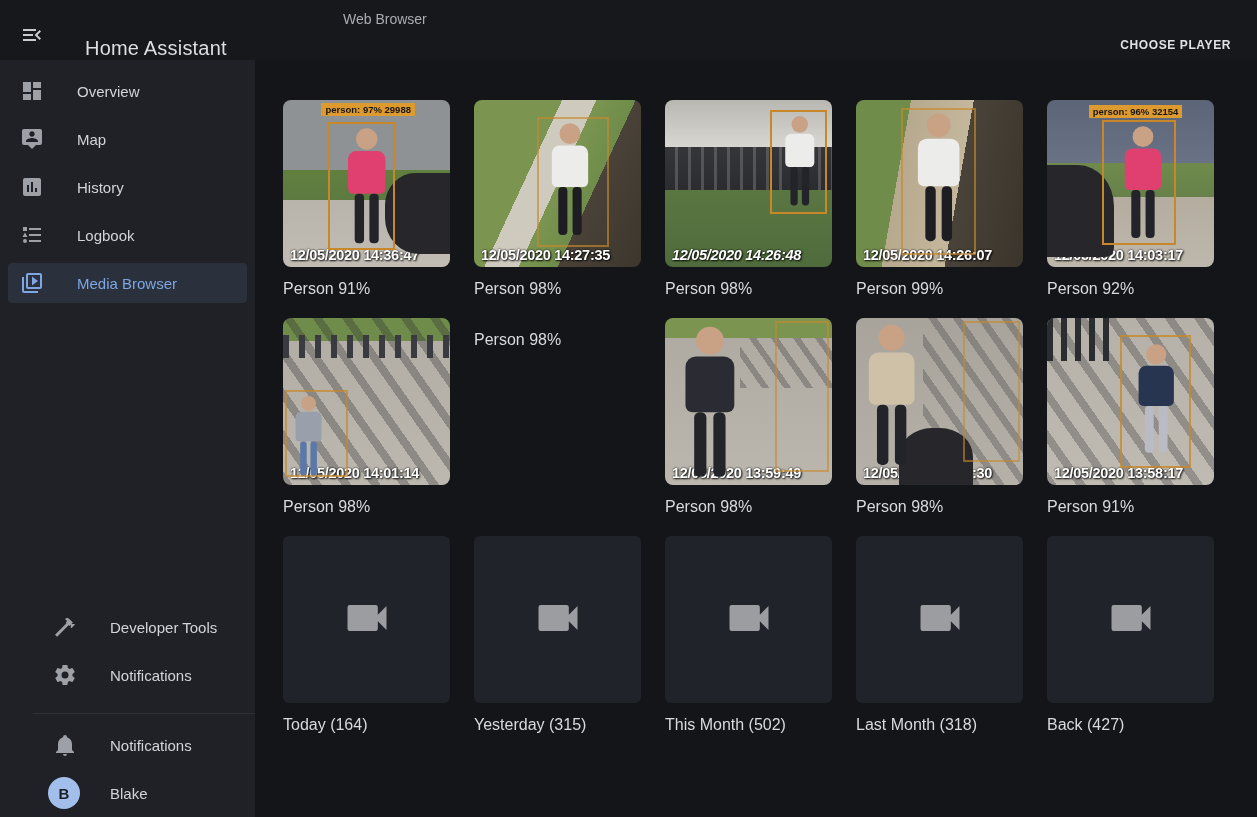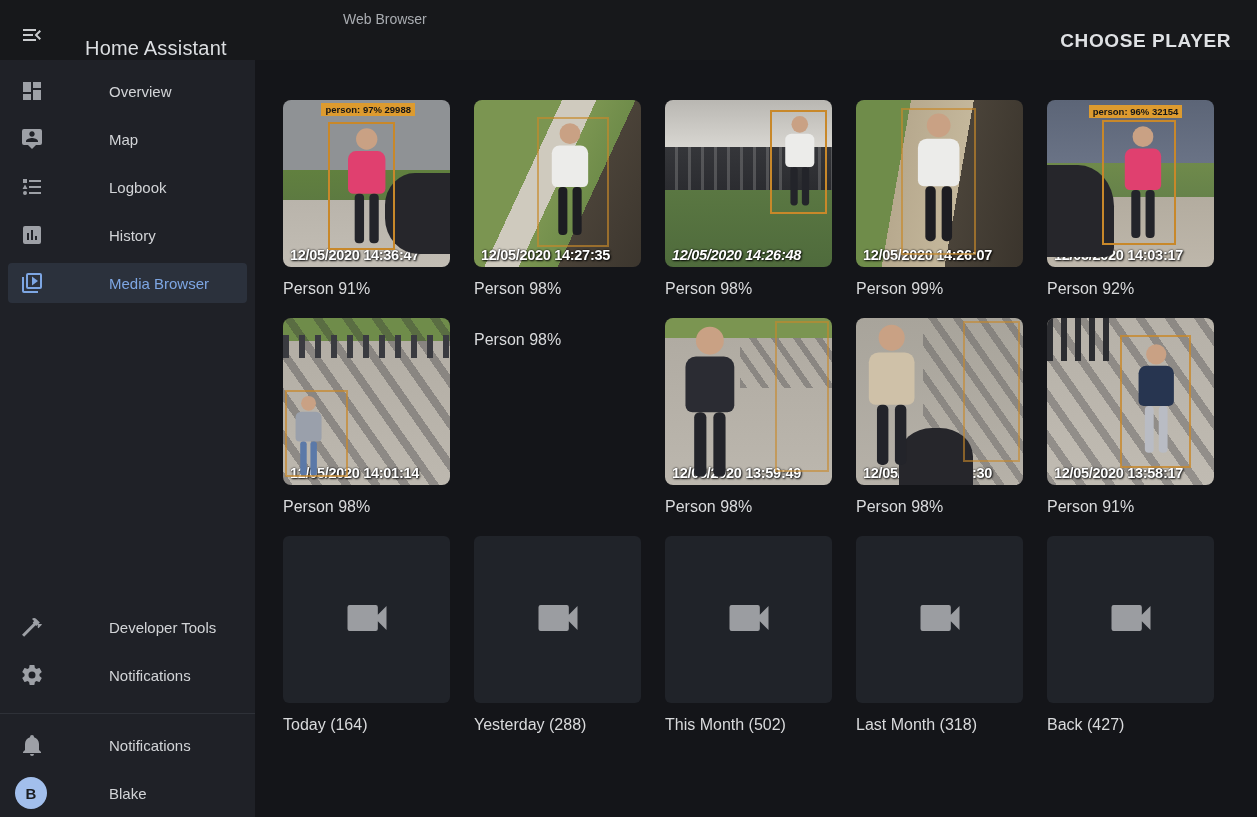--- a/index.html
+++ b/index.html
@@ -9,36 +9,36 @@
   
   .topbar { position:relative; height:60px; background:#17181b; display:flex; align-items:flex-end; z-index:5; }
   .menu-btn { width:48px; height:48px; margin-left:8px; border:none; background:transparent;
     display:flex; align-items:center; justify-content:center; cursor:pointer; }
   .menu-btn svg { width:24px; height:24px; fill:#c9cbce; }
   .app-title { color:#dcdee1; font-size:20px; margin-left:29px; letter-spacing:.2px; }
   .page-title-block { position:absolute; left:343px; top:8px; }
   .page-title { color:#e6e7e9; font-size:20px; line-height:24px; }
   .page-subtitle { color:#a9acb1; font-size:14px; line-height:18px; margin-top:2px; }
   .choose-player { margin-left:auto; margin-right:20px; background:transparent; border:none;
-    color:#dfe1e4; font-size:19px; font-weight:700; letter-spacing:.6px; padding:8px 6px; cursor:pointer;
+    color:#dfe1e4; font-size:12px; font-weight:700; letter-spacing:.6px; padding:8px 6px; cursor:pointer;
     font-family:"Liberation Sans", sans-serif; }
 
   
   .shell { display:flex; height:757px; }
 
   
   .sidebar { width:255px; background:#1f2127; display:flex; flex-direction:column; flex:none; }
   .nav { padding-top:7px; }
-  .nav-item { height:48px; display:flex; align-items:center; padding-left:20px; cursor:pointer; color:#d2d4d7;gap:32px; }
+  .nav-item { height:48px; display:flex; align-items:center; padding-left:20px; cursor:pointer; color:#d2d4d7; }
   .nav-item .ico { width:24px; height:24px; flex:none; }
   .nav-item .ico svg { width:24px; height:24px; fill:#9da0a6; }
   .nav-item .lbl { margin-left:33px; font-size:15px; font-weight:500; }
   .nav-item.selected { height:40px; margin:4px 8px; padding-left:12px; border-radius:4px; background:#2b313c; color:#7da6e3; }
   .nav-item.selected .ico svg { fill:#7da6e3; }
-  .sidebar-bottom { margin-top:auto; }
+  .sidebar-bottom { margin-top:auto;padding-left:33px; }
   .divider { height:1px; background:#2e3138; margin:14px 0 7px 0; }
   .avatar { width:32px; height:32px; border-radius:50%; background:#a2bfec; color:#1b1d21; font-weight:700;
     font-size:15px; display:flex; align-items:center; justify-content:center; flex:none; margin-left:-4px; }
   .nav-item.user { padding-left:19px; }
   .nav-item.user .lbl { margin-left:30px;text-align:center; }
 
   
   .main { flex:1; display:flex; flex-direction:column; background:#141519; }
   .content-header { height:100px; background:#20232a; padding:22px 0 0 28px; flex:none; }
   .breadcrumb { display:inline-flex; align-items:center; gap:8px; color:#d0d2d5; font-size:14.5px; cursor:pointer; }
@@ -169,30 +169,30 @@
 
       <div class="nav-item">
         <span class="ico"><svg viewBox="0 0 24 24">
               <path d="M20,2H4A2,2 0 0,0 2,4V16A2,2 0 0,0 4,18H8L12,22L16,18H20A2,2 0 0,0 22,16V4A2,2 0 0,0 20,2M12,4.3C13.5,4.3 14.7,5.5 14.7,7C14.7,8.5 13.5,9.7 12,9.7C10.5,9.7 9.3,8.5 9.3,7C9.3,5.5 10.5,4.3 12,4.3M18,15H6V14.1C6,12.1 10,11 12,11C14,11 18,12.1 18,14.1V15Z"></path>
             </svg></span>
         <span class="lbl">Map</span>
       </div>
 
       <div class="nav-item">
         <span class="ico"><svg viewBox="0 0 24 24">
+              <path d="M19,3H5A2,2 0 0,0 3,5V19A2,2 0 0,0 5,21H19A2,2 0 0,0 21,19V5A2,2 0 0,0 19,3M9,17H7V10H9V17M13,17H11V7H13V17M17,17H15V13H17V17Z"></path>
+            </svg></span>
+        <span class="lbl">History</span>
+      </div>
+
+      <div class="nav-item">
+        <span class="ico"><svg viewBox="0 0 24 24">
               <path d="M5,9.5L7.5,14H2.5L5,9.5M3,4H7V8H3V4M5,20A2,2 0 0,0 7,18A2,2 0 0,0 5,16A2,2 0 0,0 3,18A2,2 0 0,0 5,20M9,5V7H21V5H9M9,19H21V17H9V19M9,13H21V11H9V13Z"></path>
             </svg></span>
         <span class="lbl">Logbook</span>
-      </div>
-
-      <div class="nav-item">
-        <span class="ico"><svg viewBox="0 0 24 24">
-              <path d="M19,3H5A2,2 0 0,0 3,5V19A2,2 0 0,0 5,21H19A2,2 0 0,0 21,19V5A2,2 0 0,0 19,3M9,17H7V10H9V17M13,17H11V7H13V17M17,17H15V13H17V17Z"></path>
-            </svg></span>
-        <span class="lbl">History</span>
       </div>
 
       <div class="nav-item selected">
         <span class="ico"><svg viewBox="0 0 24 24">
               <path d="M4,6H2V20A2,2 0 0,0 4,22H18V20H4V6Z"></path>
               <path d="M20,2H8A2,2 0 0,0 6,4V16A2,2 0 0,0 8,18H20A2,2 0 0,0 22,16V4A2,2 0 0,0 20,2M20,16H8V4H20V16Z"></path>
               <path d="M12,14.5V5.5L18,10L12,14.5Z"></path>
             </svg></span>
         <span class="lbl">Media Browser</span>
       </div>
@@ -377,21 +377,21 @@
           </div>
           <div class="caption">Today (164)</div>
         </div>
 
         <div class="folder-card">
           <div class="folder-thumb">
             <span><svg viewBox="0 0 24 24" width="52" height="52" style="fill:#9b9da1">
                   <path d="M17,10.5V7A1,1 0 0,0 16,6H4A1,1 0 0,0 3,7V17A1,1 0 0,0 4,18H16A1,1 0 0,0 17,17V13.5L21,17.5V6.5L17,10.5Z"></path>
                 </svg></span>
           </div>
-          <div class="caption">Yesterday (288)</div>
+          <div class="caption">Yesterday (315)</div>
         </div>
 
         <div class="folder-card">
           <div class="folder-thumb">
             <span><svg viewBox="0 0 24 24" width="52" height="52" style="fill:#9b9da1">
                   <path d="M17,10.5V7A1,1 0 0,0 16,6H4A1,1 0 0,0 3,7V17A1,1 0 0,0 4,18H16A1,1 0 0,0 17,17V13.5L21,17.5V6.5L17,10.5Z"></path>
                 </svg></span>
           </div>
           <div class="caption">This Month (502)</div>
         </div>

